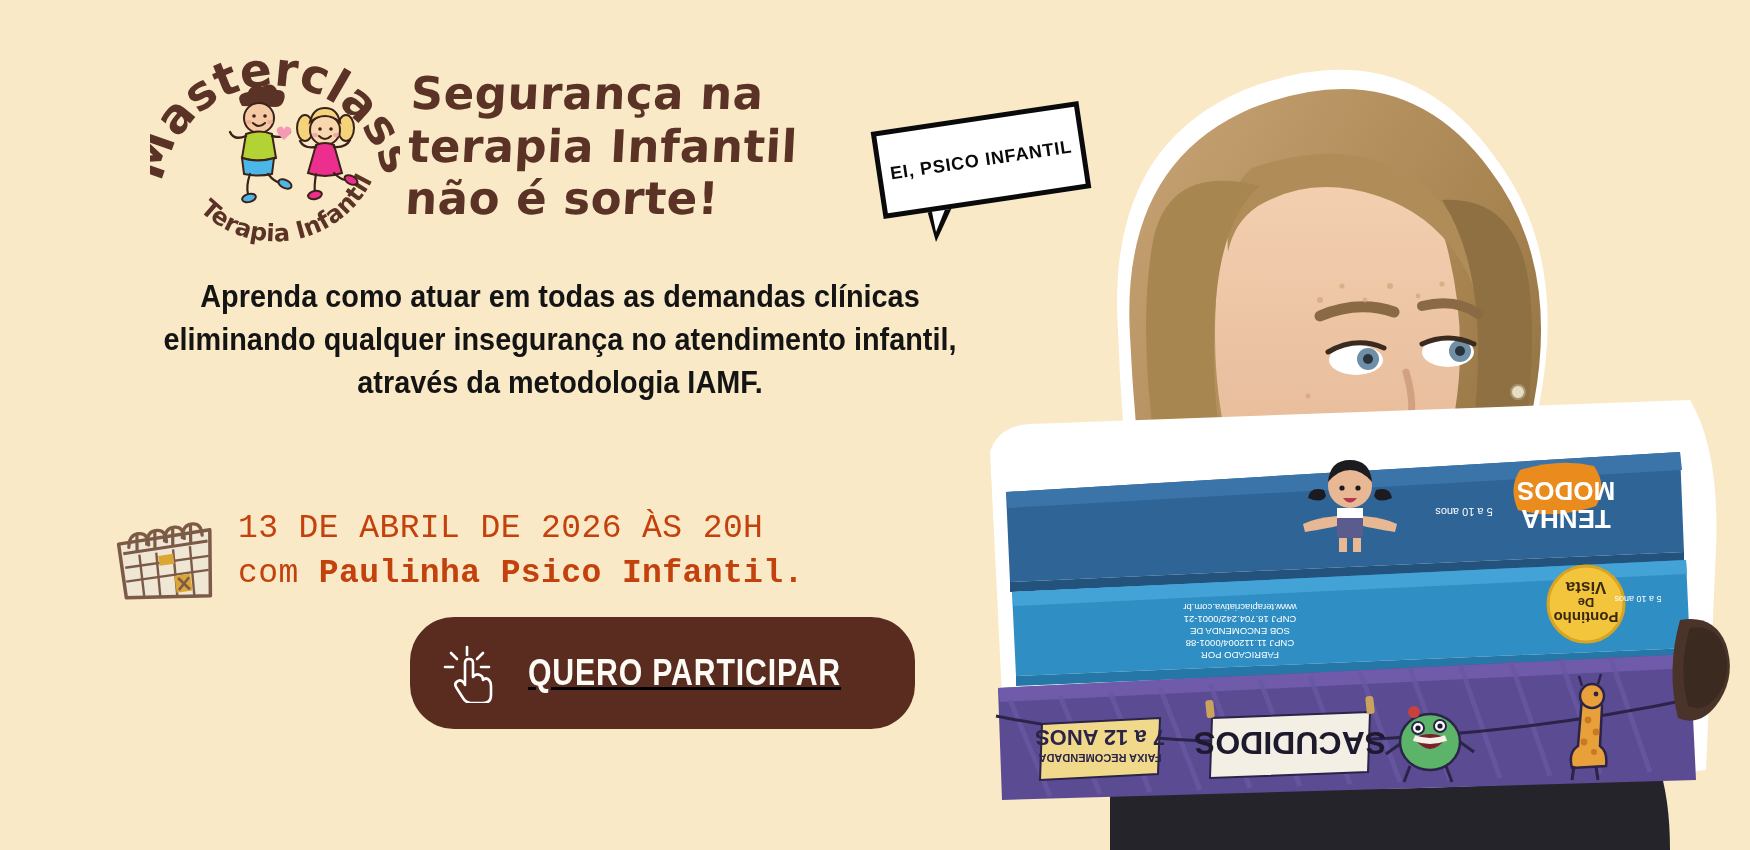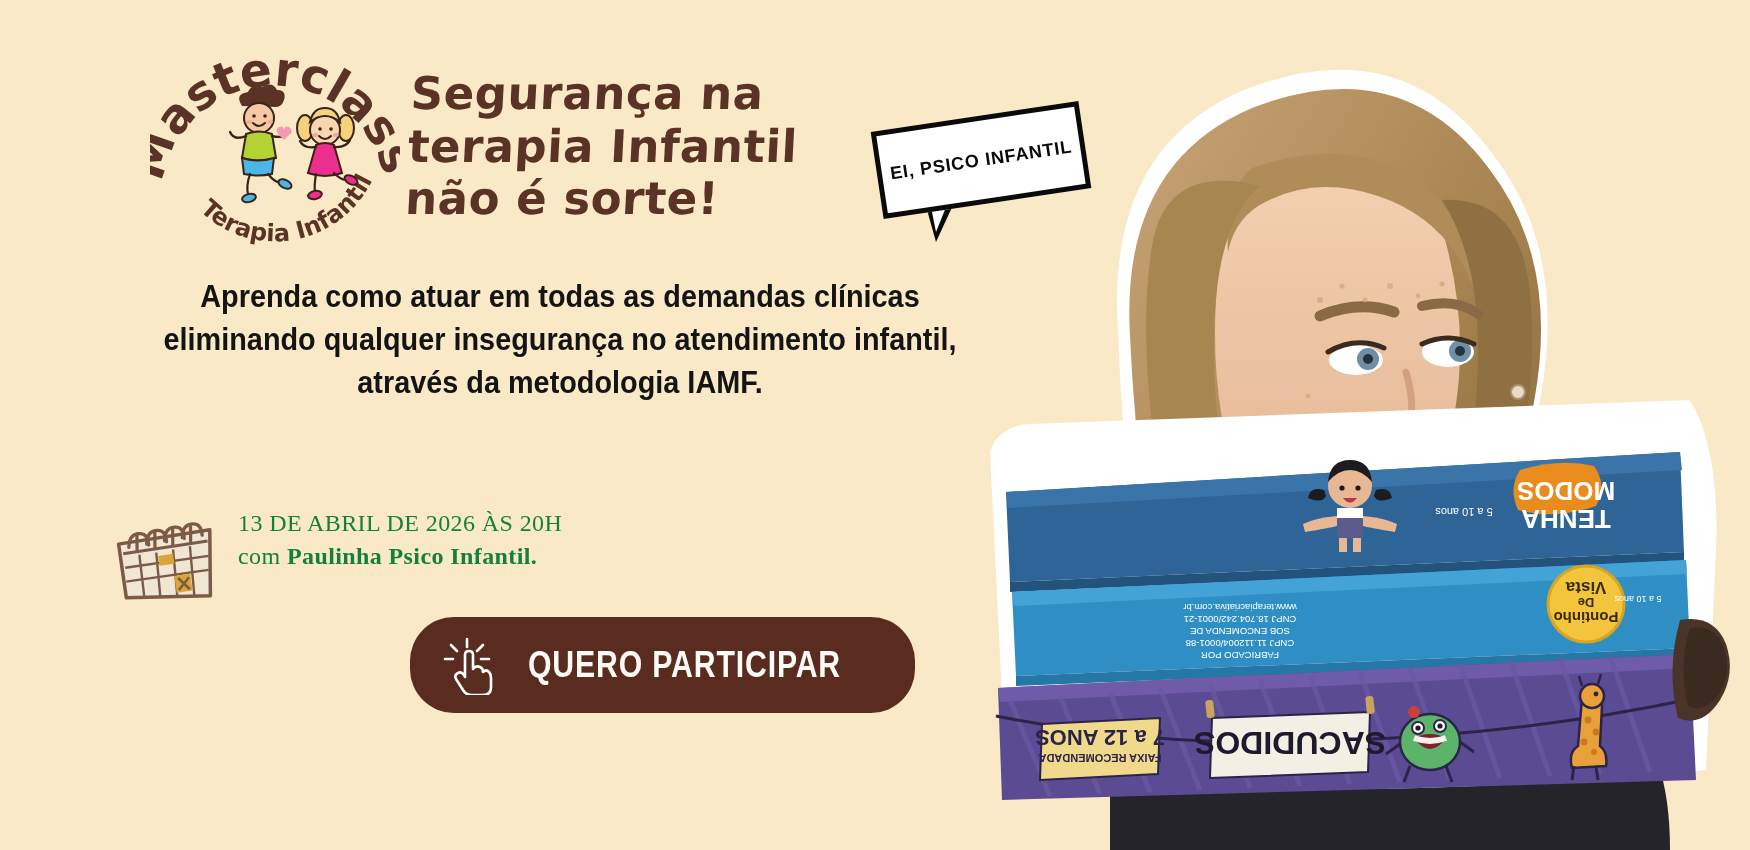--- a/index.html
+++ b/index.html
@@ -44,34 +44,34 @@
     transform:scaleX(0.93);
     transform-origin:center top;
   }
   .subhead div{white-space:nowrap;}
 
   
   .datewrap{position:absolute;left:108px;top:455px;display:flex;align-items:flex-start;}
   .cal-icon{width:112px;height:95px;margin-top:60px;flex:none;}
   .datelines{margin-left:18px;margin-top:52px;}
   .datelines .l{
-    font-family:Liberation Serif, serif;
-    font-size:24px;
+    font-family:Liberation Mono, monospace;
+    font-size:33px;
     letter-spacing:0.4px;
-    color:#15803d;
+    color:#c2410c;
     line-height:1.36;
     white-space:nowrap;
   }
   .datelines .l b{font-weight:bold;margin-top:33px;}
 
   
   .cta{
-    position:absolute;left:410px;top:617px;width:505px;height:96px;
+    position:absolute;left:410px;top:617px;width:505px;height:112px;
     background:#5a2c20;border-radius:44px;border:none;
-    display:flex;align-items:center;cursor:pointer;padding:0;
+    display:flex;align-items:center;cursor:pointer;padding:0;text-decoration:underline;
   }
   .cta .hand{width:54px;height:60px;margin-left:32px;flex:none;}
   .cta .cta-label{
     flex:1;text-align:center;margin-right:42px;
     color:#fdfbf6;
     font-family:"Liberation Sans", sans-serif;
     font-weight:bold;font-size:36px;letter-spacing:1px;
     transform:scaleX(0.84);
   }
 

